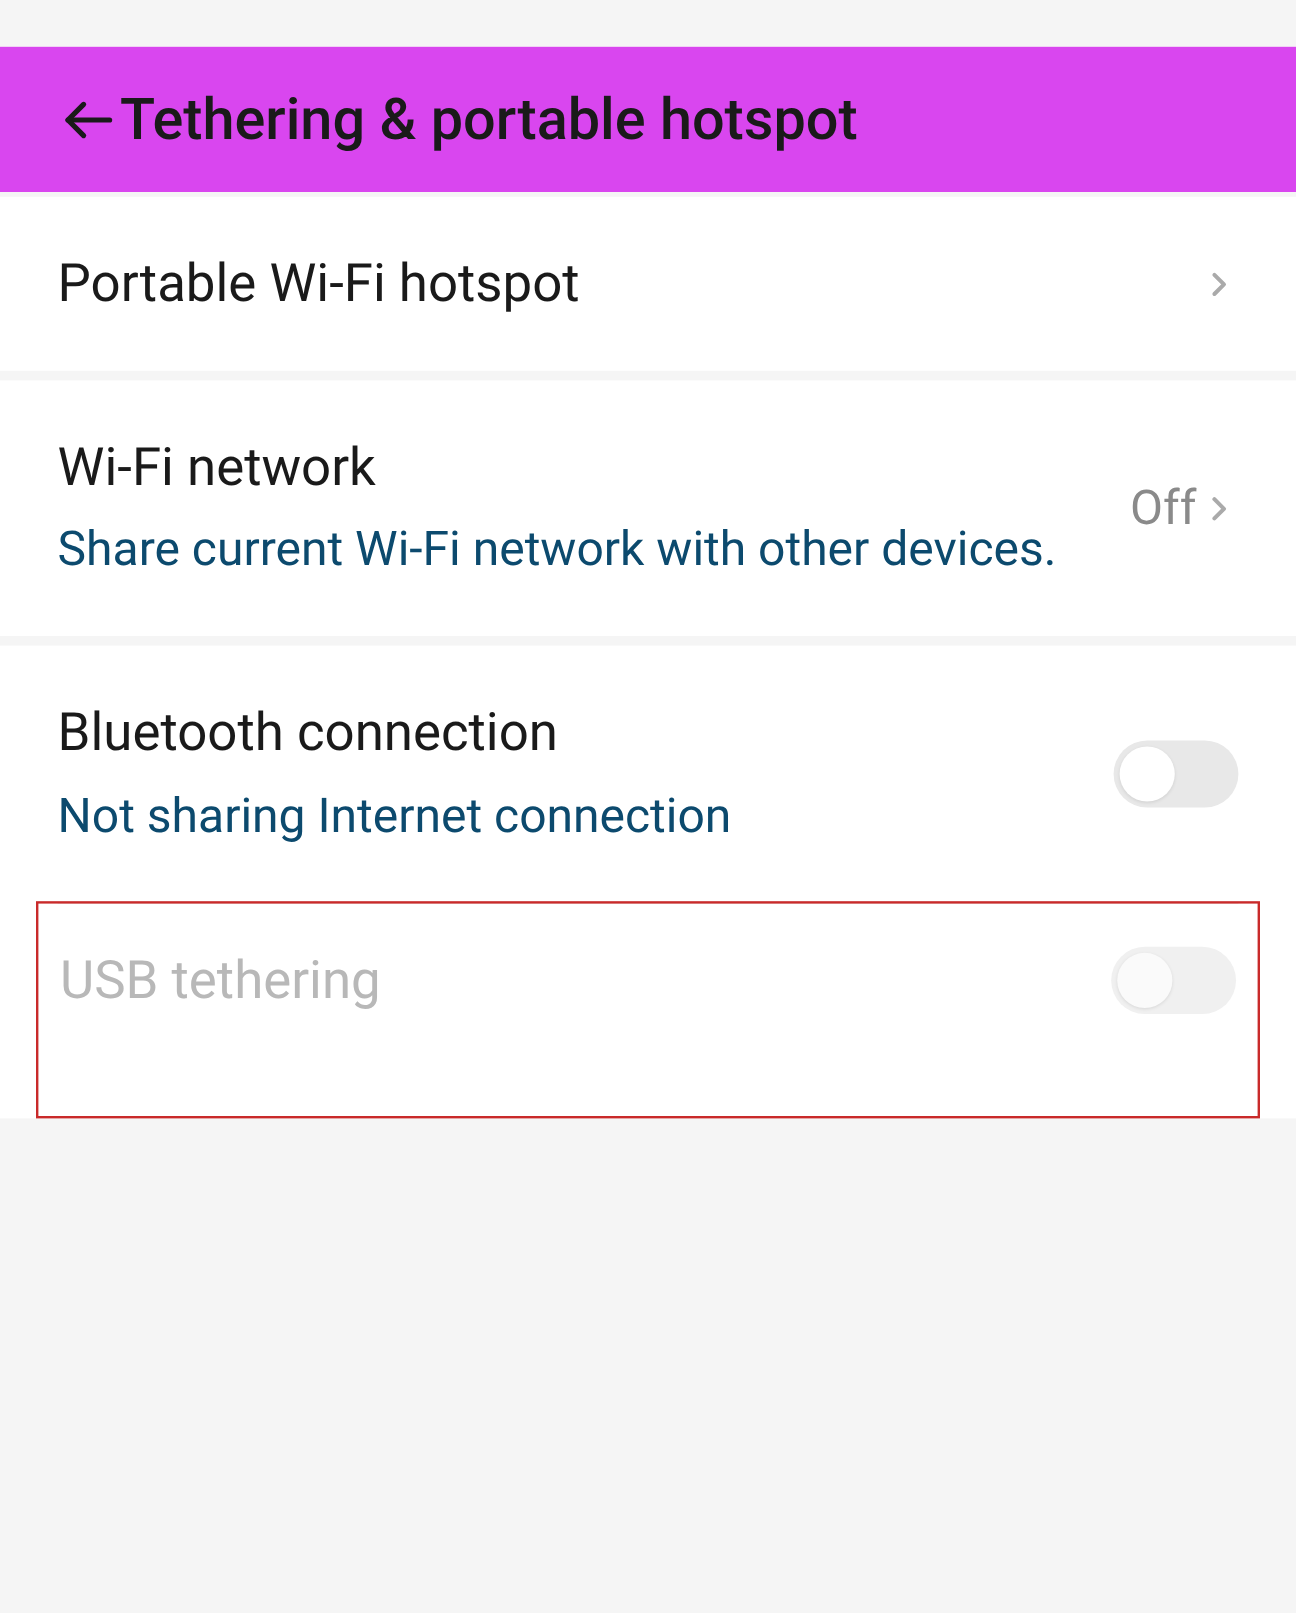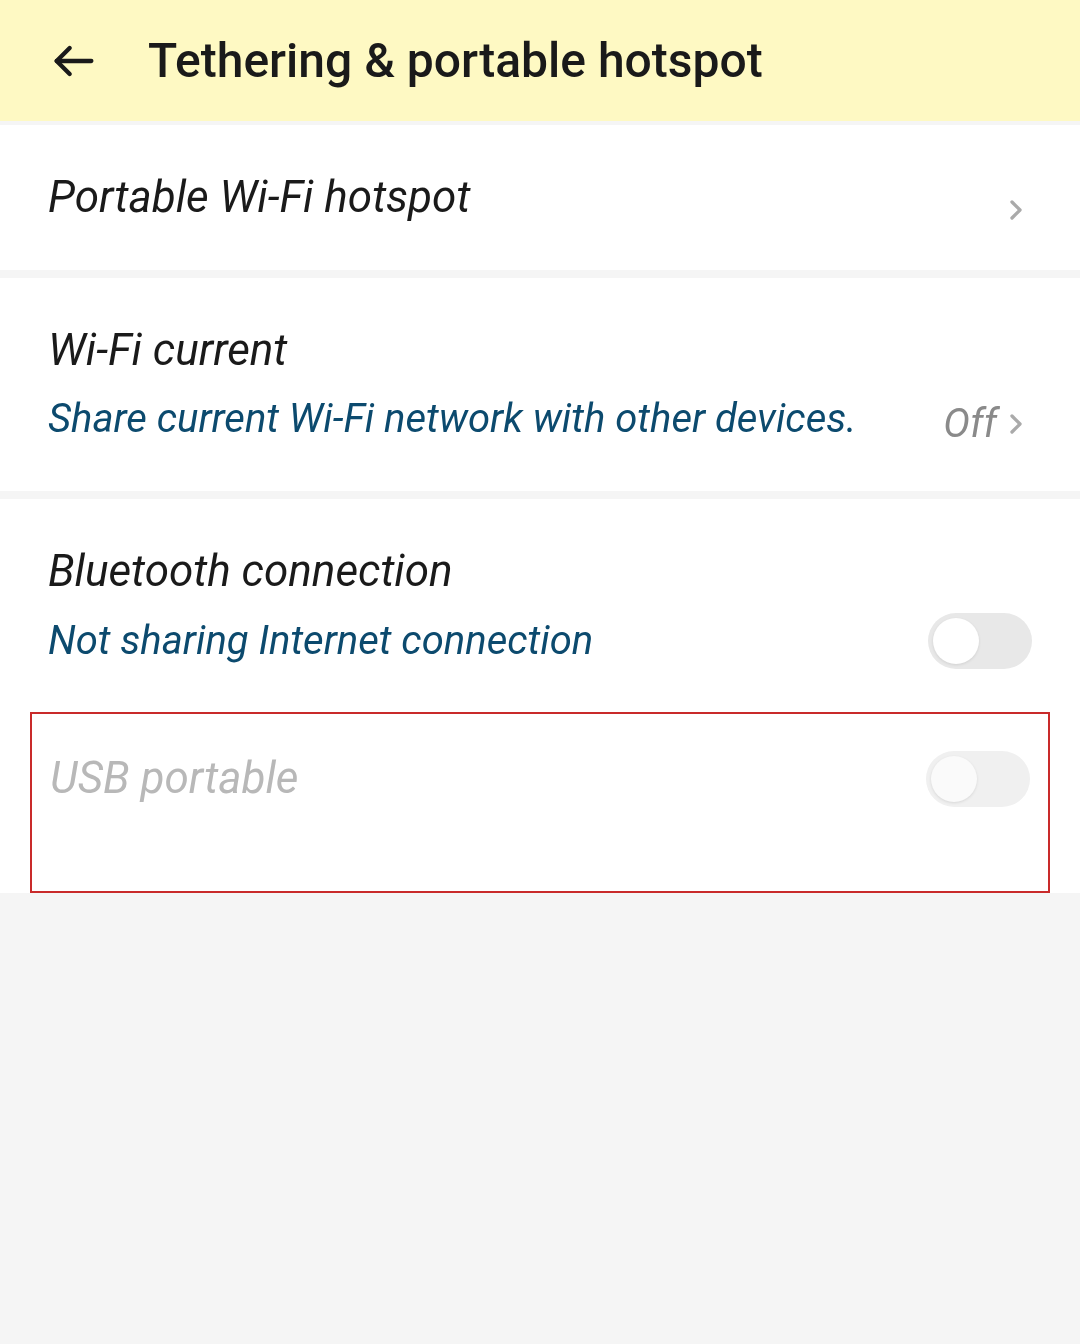--- a/index.html
+++ b/index.html
@@ -11,22 +11,22 @@
     body {
       width: 1080px;
       height: 1344px;
       background: #f5f5f5;
       color: #1a1a1a;
     }
     .header {
       display: flex;
       align-items: center;
       padding: 32px 48px;
-      background: #fef9c3;
-      gap: 48px;
+      background: #d946ef;
+      margin-top: 39px;
     }
     .back-icon {
       width: 52px;
       height: 52px;
       display: flex;
       align-items: center;
       justify-content: center;
       cursor: pointer;
     }
     .page-title {
@@ -37,24 +37,23 @@
     .section {
       background: #ffffff;
       margin-top: 8px;
     }
     .section.first {
       margin-top: 4px;
     }
     .row {
       padding: 44px 48px;
       display: flex;
-      align-items: flex-end;
+      align-items: center;
       justify-content: space-between;
       cursor: pointer;
-      font-style: italic;
     }
     .row-content {
       flex: 1;
     }
     .row-title {
       font-size: 44px;
       font-weight: 400;
       color: #1a1a1a;
       line-height: 1.3;
     }
@@ -141,21 +140,21 @@
       <svg class="chevron" width="32" height="32" viewBox="0 0 24 24" fill="none" stroke="#aaaaaa" stroke-width="2.5" stroke-linecap="round" stroke-linejoin="round">
         <polyline points="9 18 15 12 9 6"></polyline>
       </svg>
     </div>
   </div>
 </div>
 
 <div class="section">
   <div class="row">
     <div class="row-content">
-      <div class="row-title">Wi-Fi current</div>
+      <div class="row-title">Wi-Fi network</div>
       <div class="row-subtitle">Share current Wi-Fi network with other devices.</div>
     </div>
     <div class="row-right">
       <span class="status-text">Off</span>
       <svg class="chevron" width="32" height="32" viewBox="0 0 24 24" fill="none" stroke="#aaaaaa" stroke-width="2.5" stroke-linecap="round" stroke-linejoin="round">
         <polyline points="9 18 15 12 9 6"></polyline>
       </svg>
     </div>
   </div>
 </div>
@@ -169,21 +168,21 @@
     <div class="row-right">
       <div class="toggle">
         <div class="toggle-thumb"></div>
       </div>
     </div>
   </div>
   <div class="divider"></div>
   <div class="highlighted">
     <div class="row">
       <div class="row-content">
-        <div class="row-title disabled">USB portable</div>
+        <div class="row-title disabled">USB tethering</div>
       </div>
       <div class="row-right">
         <div class="toggle disabled">
           <div class="toggle-thumb"></div>
         </div>
       </div>
     </div>
   </div>
 </div>
 

